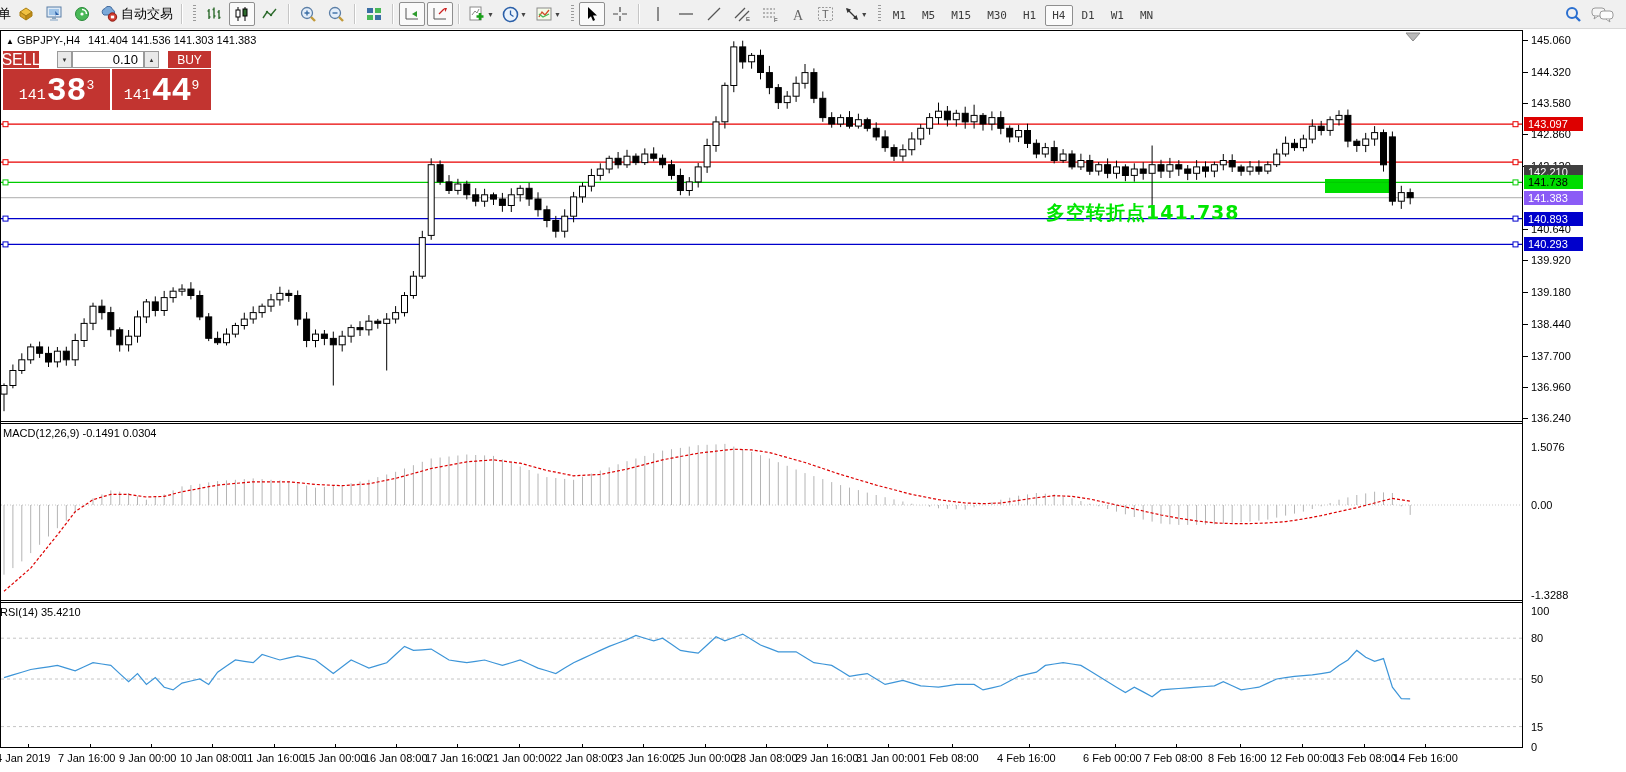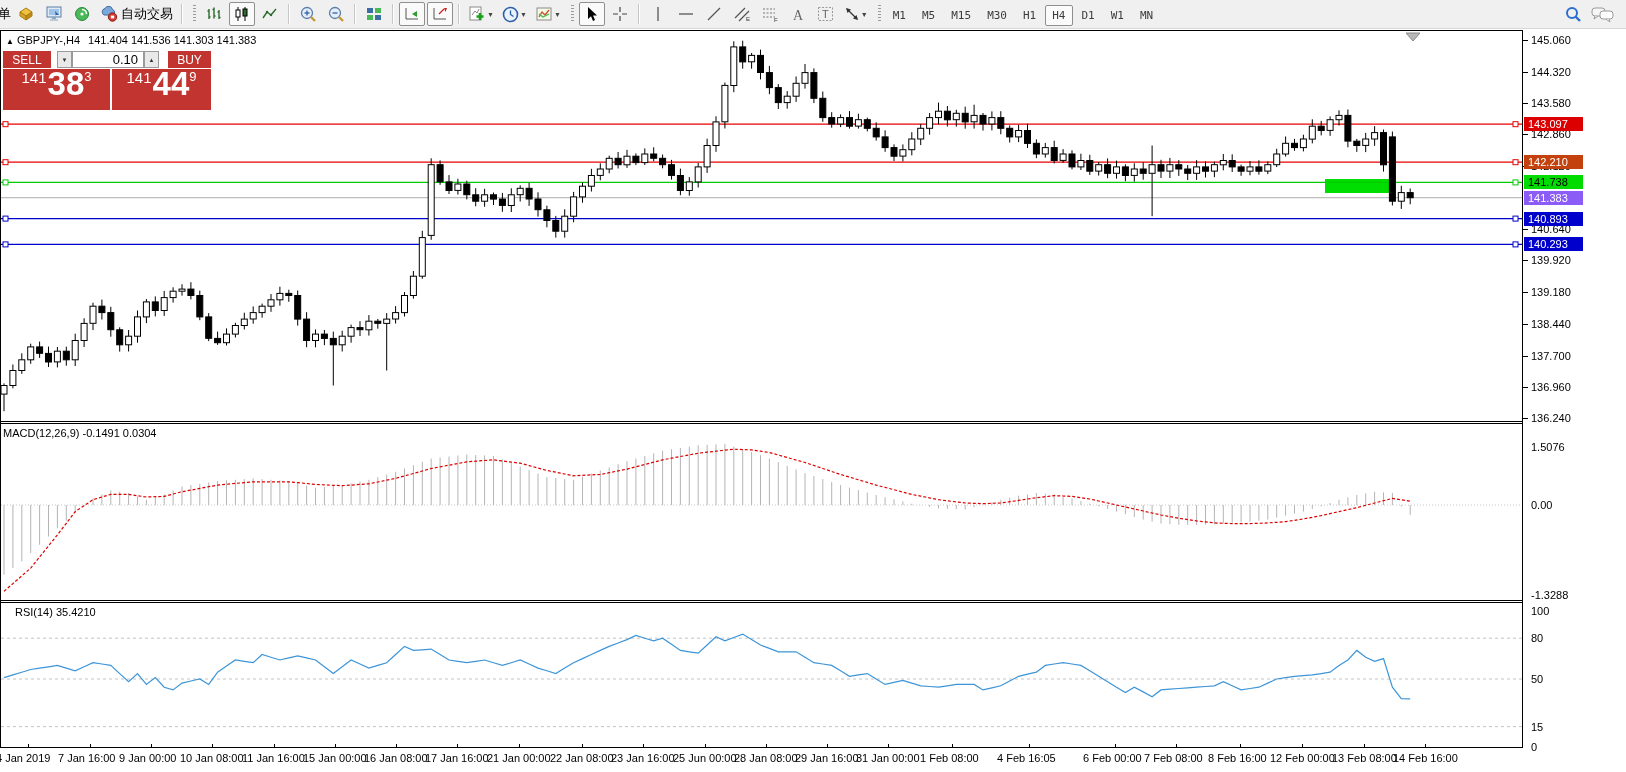--- a/index.html
+++ b/index.html
@@ -24,30 +24,30 @@
   
   #plot-wrap{position:absolute;left:0;top:30px;width:1523px;height:718px;}
   #plot-svg{position:absolute;left:0;top:0;z-index:1;}
   .ovl{position:absolute;z-index:3;}
   #quote-bar{left:6px;top:4px;font-size:11px;color:#000;white-space:nowrap;}
   #quote-bar .tri{font-size:8px;margin-right:3px;}
   #quote-bar .q{margin-left:8px;}
   
   #trade-panel{position:absolute;left:2px;top:20px;width:210px;height:88px;z-index:5;}
   .tp-red{background:#c23430;color:#fff;position:absolute;}
-  #sell-btn{left:1px;top:1px;width:48px;height:17px;font-size:12px;display:flex;align-items:center;justify-content:center;}
+  #sell-btn{left:1px;top:1px;width:36px;height:17px;font-size:16px;display:flex;align-items:center;justify-content:center;}
   #buy-btn{left:166px;top:1px;width:43px;height:17px;font-size:12px;display:flex;align-items:center;justify-content:center;}
   .spin{position:absolute;top:1px;width:15px;height:17px;background:#e9e9e9;border:1px solid #9a9a9a;
         display:flex;align-items:center;justify-content:center;font-size:6px;color:#333;box-sizing:border-box;}
   #vol-down{left:55px;} #vol-up{left:142px;}
   #vol-field{position:absolute;left:70px;top:1px;width:72px;height:17px;background:#fff;border:1px solid #9a9a9a;
              box-sizing:border-box;font-size:13px;text-align:right;padding-right:5px;line-height:15px;color:#000;}
   #sell-big{left:1px;top:19px;width:107px;height:38px;}
   #buy-big{left:110px;top:19px;width:99px;height:38px;}
-  .bigprice{display:flex;align-items:flex-start;justify-content:center;padding-bottom:3px;height:35px;}
+  .bigprice{display:flex;align-items:flex-end;justify-content:center;padding-bottom:3px;height:35px;font-family:Liberation Mono, monospace;}
   .bigprice .base{font-size:15px;margin-right:1px;margin-bottom:3px;}
   .bigprice .big{font-size:33px;font-weight:bold;line-height:0.9;}
   .bigprice .sup{font-size:13px;margin-bottom:14px;}
   
   .pane-label{font-size:11px;color:#000;white-space:nowrap;}
   #price-axis{position:absolute;left:1523px;top:30px;width:103px;height:736px;z-index:2;}
   .ptick{position:absolute;left:8px;font-size:11px;color:#000;}
   .ptickmark{position:absolute;left:0;width:5px;height:1px;background:#000;}
   .chip{position:absolute;left:1px;height:14px;font-size:11px;line-height:14px;padding:0 3px 0 4px;min-width:52px;z-index:4;}
   #time-axis{position:absolute;left:0;top:748px;width:1523px;height:24px;z-index:2;}
@@ -766,21 +766,22 @@
         <polyline fill="none" stroke="#dd0000" stroke-width="1.2" stroke-dasharray="3,2" points="4.0,591.3 12.9,583.6 21.8,575.8 30.7,568.1 39.6,557.0 48.5,545.9 57.4,534.9 66.3,523.3 75.2,511.6 84.1,505.7 93.0,499.7 101.9,497.0 110.8,494.4 119.7,494.4 128.6,494.4 137.5,495.7 146.4,497.0 155.3,496.7 164.2,496.4 173.1,494.0 182.0,491.7 190.9,490.1 199.8,488.4 208.7,486.7 217.6,485.1 226.5,484.3 235.4,483.4 244.3,482.6 253.2,481.8 262.1,481.8 271.0,481.8 279.9,481.8 288.8,481.8 297.7,482.6 306.6,483.5 315.5,484.4 324.4,484.9 333.3,485.3 342.2,485.7 351.1,485.1 360.0,484.4 368.9,483.8 377.8,482.0 386.7,480.2 395.6,478.4 404.5,475.9 413.4,473.5 422.3,471.0 431.2,468.5 440.1,466.8 449.0,465.2 457.9,463.5 466.8,461.8 475.7,461.2 484.6,460.5 493.5,459.8 502.4,461.0 511.3,462.1 520.2,463.2 529.1,465.6 538.0,468.0 546.9,470.5 555.8,472.2 564.7,474.0 573.6,475.8 582.5,475.3 591.4,474.9 600.3,474.5 609.2,472.7 618.1,470.9 627.0,469.1 635.9,466.8 644.8,464.5 653.7,462.2 662.6,459.8 671.5,458.2 680.4,456.5 689.3,454.9 698.2,453.2 707.1,452.2 716.0,451.2 724.9,450.2 733.8,449.2 742.7,449.6 751.6,449.9 760.5,451.2 769.4,452.5 778.3,455.0 787.2,457.5 796.1,460.0 805.0,462.5 813.9,465.5 822.8,468.5 831.7,471.5 840.6,474.5 849.5,477.1 858.4,479.8 867.3,482.4 876.2,485.1 885.1,487.4 894.0,489.7 902.9,492.1 911.8,494.4 920.7,496.1 929.6,497.9 938.5,499.7 947.4,500.8 956.3,501.9 965.2,503.0 974.1,503.3 983.0,503.7 991.9,503.3 1000.8,503.0 1009.7,501.7 1018.6,500.4 1027.5,499.0 1036.4,497.7 1045.3,496.7 1054.2,495.7 1063.1,496.0 1072.0,496.4 1080.9,497.7 1089.8,499.0 1098.7,501.0 1107.6,503.0 1116.5,505.0 1125.4,507.0 1134.3,509.0 1143.2,511.0 1152.1,513.0 1161.0,515.0 1169.9,516.6 1178.8,518.3 1187.7,519.6 1196.6,520.9 1205.5,521.9 1214.4,522.9 1223.3,523.3 1232.2,523.6 1241.1,523.6 1250.0,523.6 1258.9,523.3 1267.8,522.9 1276.7,522.3 1285.6,521.6 1294.5,520.3 1303.4,518.9 1312.3,517.3 1321.2,515.6 1330.1,513.6 1339.0,511.6 1347.9,509.6 1356.8,507.7 1365.7,505.3 1374.6,503.0 1383.5,500.7 1392.4,498.4 1401.3,499.8 1410.2,501.2"></polyline>
         <line x1="1" y1="638.2" x2="1522" y2="638.2" stroke="#c4c4c4" stroke-dasharray="3,3"></line>
         <line x1="1" y1="679.0" x2="1522" y2="679.0" stroke="#c4c4c4" stroke-dasharray="3,3"></line>
         <line x1="1" y1="726.6" x2="1522" y2="726.6" stroke="#c4c4c4" stroke-dasharray="3,3"></line>
         <polyline fill="none" stroke="#3d95d8" stroke-width="1.2" points="4.0,677.6 12.9,674.9 21.8,672.2 30.7,669.5 39.6,668.1 48.5,666.8 57.4,665.4 66.3,668.1 75.2,670.8 84.1,666.8 93.0,662.7 101.9,664.0 110.8,665.4 119.7,673.6 128.6,681.7 137.5,673.6 146.4,684.4 155.3,677.6 164.2,687.2 173.1,689.9 182.0,683.1 190.9,681.0 199.8,679.0 208.7,684.4 217.6,672.2 226.5,666.1 235.4,660.0 244.3,661.3 253.2,662.7 262.1,654.5 271.0,657.2 279.9,660.0 288.8,657.9 297.7,655.9 306.6,657.9 315.5,660.0 324.4,666.8 333.3,673.6 342.2,666.8 351.1,660.0 360.0,664.0 368.9,668.1 377.8,665.4 386.7,662.7 395.6,654.5 404.5,646.4 413.4,650.4 422.3,649.8 431.2,649.1 440.1,654.5 449.0,660.0 457.9,661.3 466.8,662.7 475.7,661.3 484.6,660.0 493.5,662.7 502.4,665.4 511.3,662.7 520.2,660.0 529.1,664.0 538.0,668.1 546.9,670.8 555.8,673.6 564.7,668.1 573.6,662.7 582.5,658.6 591.4,654.5 600.3,650.4 609.2,646.4 618.1,643.0 627.0,639.6 635.9,635.5 644.8,638.2 653.7,640.9 662.6,638.2 671.5,644.3 680.4,650.4 689.3,651.8 698.2,653.2 707.1,645.0 716.0,636.8 724.9,640.9 733.8,637.5 742.7,634.1 751.6,639.6 760.5,645.0 769.4,648.4 778.3,651.8 787.2,651.8 796.1,651.8 805.0,657.2 813.9,662.7 822.8,664.0 831.7,665.4 840.6,670.8 849.5,676.3 858.4,674.9 867.3,673.6 876.2,679.0 885.1,684.4 894.0,682.4 902.9,680.4 911.8,683.1 920.7,685.8 929.6,686.5 938.5,687.2 947.4,685.8 956.3,684.4 965.2,684.4 974.1,684.4 983.0,689.9 991.9,687.8 1000.8,685.8 1009.7,681.0 1018.6,676.3 1027.5,674.2 1036.4,672.2 1045.3,665.4 1054.2,664.0 1063.1,662.7 1072.0,664.0 1080.9,665.4 1089.8,670.8 1098.7,676.3 1107.6,681.7 1116.5,687.2 1125.4,692.6 1134.3,687.2 1143.2,691.9 1152.1,696.7 1161.0,689.9 1169.9,689.2 1178.8,688.5 1187.7,687.8 1196.6,687.2 1205.5,686.5 1214.4,685.8 1223.3,681.7 1232.2,685.8 1241.1,689.9 1250.0,688.5 1258.9,687.2 1267.8,683.1 1276.7,679.0 1285.6,677.6 1294.5,676.3 1303.4,675.6 1312.3,674.9 1321.2,673.6 1330.1,672.2 1339.0,665.4 1347.9,660.0 1356.8,650.4 1365.7,657.2 1374.6,661.3 1383.5,658.6 1392.4,687.2 1401.3,698.7 1410.2,698.9"></polyline>
       </svg>
     <div class="ovl pane-label" id="quote-bar">
       <span class="tri">▲</span><span>GBPJPY-,H4</span><span class="q">141.404 141.536 141.303 141.383</span>
     </div>
     <div class="ovl pane-label" style="left:3px;top:397px;">MACD(12,26,9) -0.1491 0.0304</div>
-    <div class="ovl pane-label" style="left:15px;top:576px;">RSI(14) 35.4210</div>
+    <div class="ovl pane-label" style="left:0;top:576px;">RSI(14) 35.4210</div>
+    <div class="ovl" id="annotation" style="left: 1046px; top: 170px; color: rgb(0, 230, 0);">多空转折点141.738</div>
 
     <div id="trade-panel">
       <div id="sell-btn" class="tp-red">SELL</div>
       <div id="vol-down" class="spin">▼</div>
       <div id="vol-field">0.10</div>
       <div id="vol-up" class="spin">▲</div>
       <div id="buy-btn" class="tp-red">BUY</div>
       <div id="sell-big" class="tp-red bigprice">
         <span class="base">141</span>
         <span class="big">38</span>
@@ -813,21 +814,21 @@
       <div class="ptick" style="top:256px">139.180</div>
       <div class="ptickmark" style="top:294px"></div>
       <div class="ptick" style="top:288px">138.440</div>
       <div class="ptickmark" style="top:326px"></div>
       <div class="ptick" style="top:320px">137.700</div>
       <div class="ptickmark" style="top:357px"></div>
       <div class="ptick" style="top:351px">136.960</div>
       <div class="ptickmark" style="top:388px"></div>
       <div class="ptick" style="top:382px">136.240</div>
       <div class="chip" style="top:87px;background:#dd0000;color:#ffffff">143.097</div>
-      <div class="chip" style="top:125px;background:#c2410c;color:#ffffff">142.210</div>
+      <div class="chip" style="top:135px;background:#404040;color:#ffffff">142.210</div>
       <div class="chip" style="top:145px;background:#00dc00;color:#000000">141.738</div>
       <div class="chip" style="top:161px;background:#8b5cf6;color:#ffffff">141.383</div>
       <div class="chip" style="top:182px;background:#0000cc;color:#ffffff">140.893</div>
       <div class="chip" style="top:207px;background:#0000cc;color:#ffffff">140.293</div>
       <div class="ptick" style="top:411px">1.5076</div>
       <div class="ptick" style="top:469px">0.00</div>
       <div class="ptick" style="top:559px">-1.3288</div>
       <div class="ptick" style="top:575px">100</div>
       <div class="ptick" style="top:602px">80</div>
       <div class="ptick" style="top:643px">50</div>
@@ -861,21 +862,21 @@
       <div class="tlab" style="left:673px">25 Jun 00:00</div>
       <div class="ttick" style="left:766px"></div>
       <div class="tlab" style="left:734px">28 Jan 08:00</div>
       <div class="ttick" style="left:827px"></div>
       <div class="tlab" style="left:795px">29 Jan 16:00</div>
       <div class="ttick" style="left:888px"></div>
       <div class="tlab" style="left:856px">31 Jan 00:00</div>
       <div class="ttick" style="left:952px"></div>
       <div class="tlab" style="left:920px">1 Feb 08:00</div>
       <div class="ttick" style="left:1029px"></div>
-      <div class="tlab" style="left:997px">4 Feb 16:05</div>
+      <div class="tlab" style="left:997px">4 Feb 16:00</div>
       <div class="ttick" style="left:1115px"></div>
       <div class="tlab" style="left:1083px">6 Feb 00:00</div>
       <div class="ttick" style="left:1176px"></div>
       <div class="tlab" style="left:1144px">7 Feb 08:00</div>
       <div class="ttick" style="left:1240px"></div>
       <div class="tlab" style="left:1208px">8 Feb 16:00</div>
       <div class="ttick" style="left:1302px"></div>
       <div class="tlab" style="left:1270px">12 Feb 00:00</div>
       <div class="ttick" style="left:1364px"></div>
       <div class="tlab" style="left:1332px">13 Feb 08:00</div>

